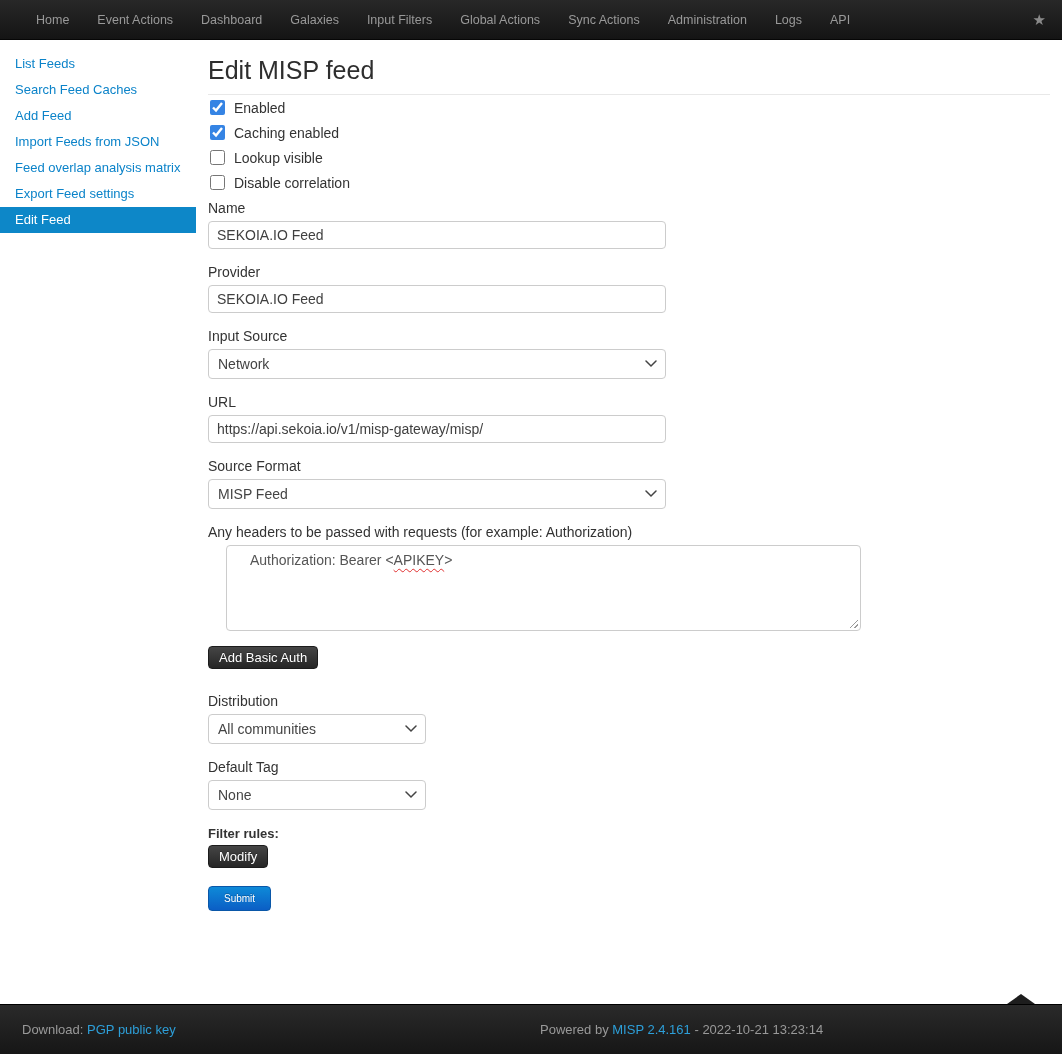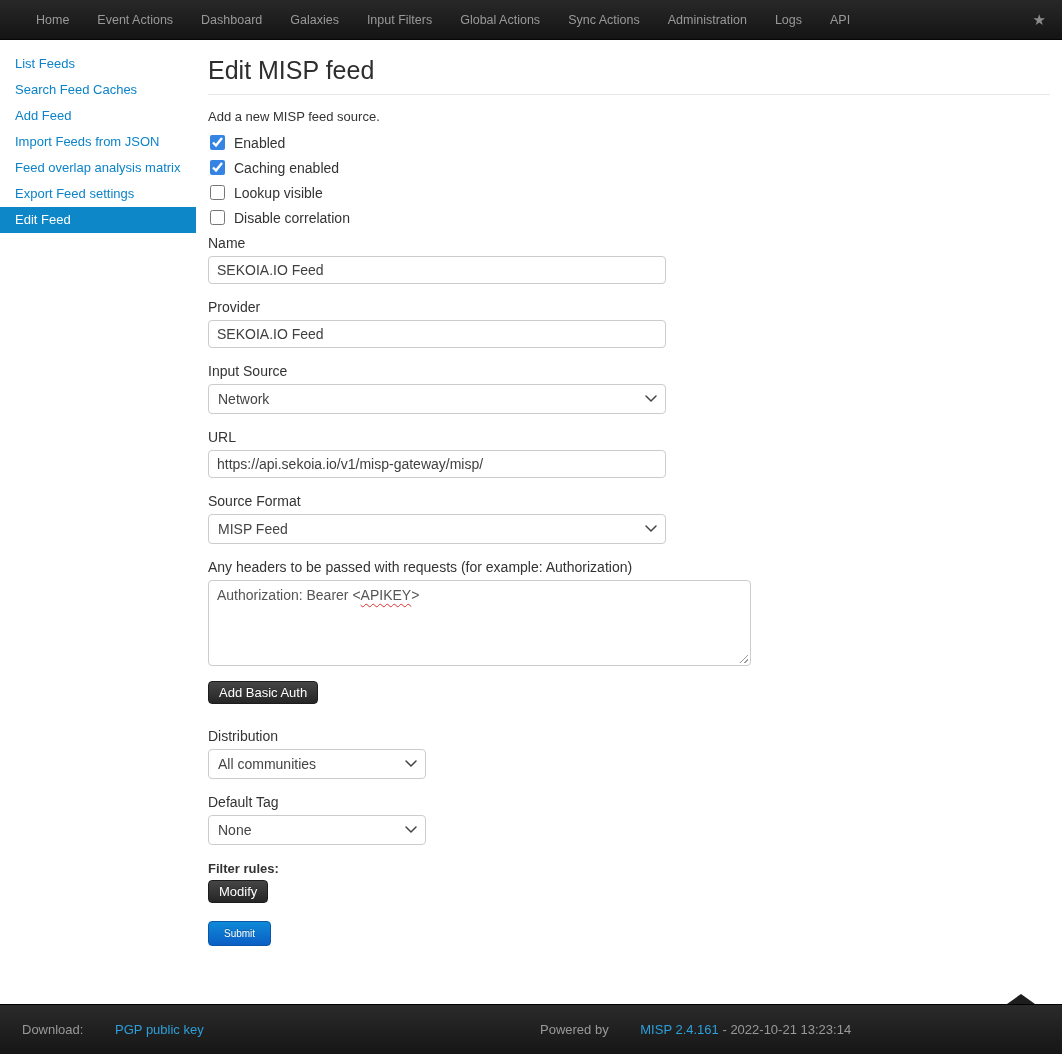--- a/index.html
+++ b/index.html
@@ -65,22 +65,22 @@
   .selwrap.narrow { width:218px; }
   .selwrap select {
     width:100%; height:30px; appearance:none; -webkit-appearance:none; -moz-appearance:none;
     border:1px solid #ccc; border-radius:4px; padding:4px 26px 4px 9px;
     font-size:14px; color:#444; background:#fff; cursor:pointer;
     font-family:"Liberation Sans", sans-serif;
   }
   .sel-chev { position:absolute; right:9px; top:50%; transform:translateY(-50%); pointer-events:none; line-height:0; }
 
   .textarea-box {
-    position:relative; width:543px; height:86px; border:1px solid #ccc; border-radius:4px;
-    padding:6px 8px; font-size:14px; color:#555; background:#fff; cursor:text;
+    position:relative; width:635px; height:86px; border:1px solid #ccc; border-radius:4px;
+    padding:6px 23px; font-size:14px; color:#555; background:#fff; cursor:text;margin-left:18px;
   }
   .misspelled {
     text-decoration:underline wavy #e03030;
     text-decoration-thickness:1px; text-underline-offset:3px; text-decoration-skip-ink:none;
   }
   .resize-grip {
     position:absolute; right:2px; bottom:2px; width:11px; height:11px;
     background:repeating-linear-gradient(-45deg, transparent 0 2px, #9a9a9a 2px 3px);
     clip-path:polygon(100% 0, 100% 100%, 0 100%);
     cursor:nwse-resize;
@@ -102,21 +102,21 @@
     font-family:"Liberation Sans", sans-serif;
   }
   .dist-block { margin-top:24px; }
 
   
   .footer {
     position:absolute; bottom:0; left:0; width:1062px; height:50px;
     background:linear-gradient(#2a2a2a,#161616); border-top:1px solid #000;
     font-size:13px; color:#999;
   }
-  .footer a { text-decoration:none; color:#2d9fd9; cursor:pointer;margin-left:28px; }
+  .footer a { text-decoration:none; color:#2d9fd9; cursor:pointer; }
   .footer-left  { position:absolute; left:22px;  top:0; line-height:50px; }
   .footer-right { position:absolute; left:540px; top:0; line-height:50px; }
 
   .scroll-top {
     position:absolute; bottom:50px; left:1007px; width:0; height:0; cursor:pointer;
     border-left:14px solid transparent; border-right:14px solid transparent;
     border-bottom:10px solid #1d1d1d;
   }
 </style>
 </head>
@@ -142,21 +142,20 @@
   <a class="side-link">Add Feed</a>
   <a class="side-link">Import Feeds from JSON</a>
   <a class="side-link">Feed overlap analysis matrix</a>
   <a class="side-link">Export Feed settings</a>
   <a class="side-link active">Edit Feed</a>
 </div>
 
 <div class="main">
   <h1 class="page-title">Edit MISP feed</h1>
   <hr class="title-rule">
-  <div class="form-desc">Add a new MISP feed source.</div>
 
   <div class="cb-row">
     <input type="checkbox" checked="checked" style="">
     <span>Enabled</span>
   </div>
   <div class="cb-row">
     <input type="checkbox" checked="checked" style="">
     <span>Caching enabled</span>
   </div>
   <div class="cb-row">

